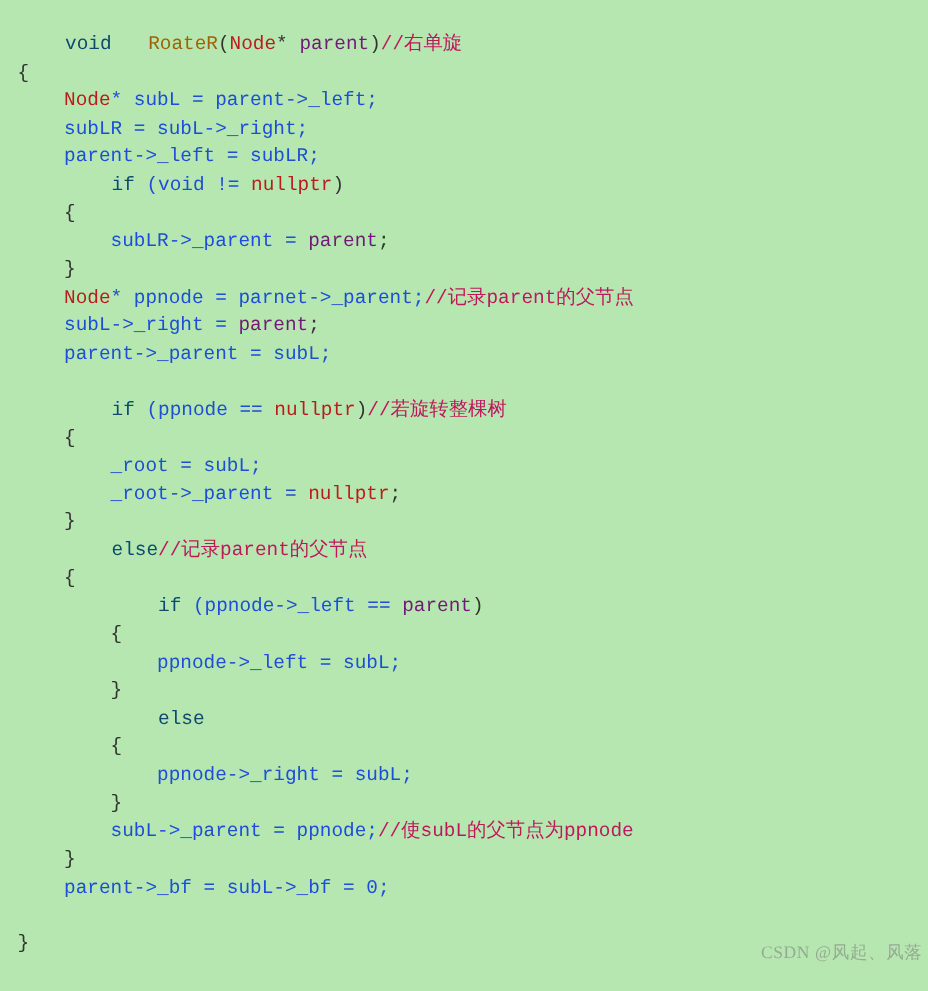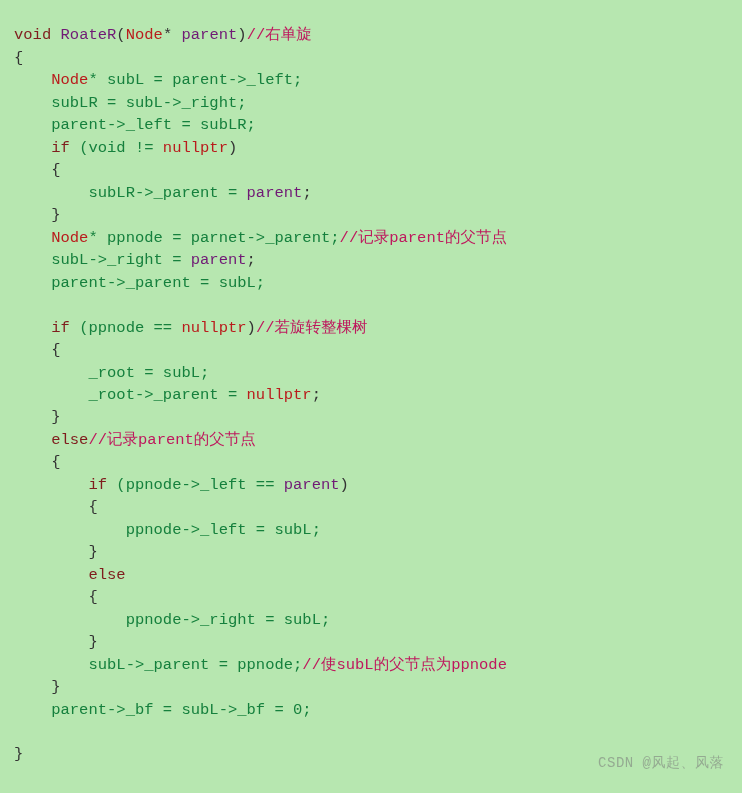--- a/index.html
+++ b/index.html
@@ -12,33 +12,33 @@
     width: 742px;
     height: 793px;
     overflow: hidden;
     position: relative;
   }
   .code-area {
     padding: 2px 4px 2px 14px;
     white-space: pre;
     color: #333;
   }
-  .kw   { color: #7f1d1d; }   
+  .kw   { color: #0c4a6e; margin-left: 38px; }   
   .type { color: #b91c1c; }   
-  .fn   { color: #701a75; }
+  .fn   { color: #a16207; margin-left: 20px; }
   .cm   { color: #be185d; }   
-  .id   { color: #15803d; }
+  .id   { color: #1d4ed8; }
   .param{ color: #701a75; }
   .punct{ color: #333; }
   .watermark {
     position: absolute;
     bottom: 20px;
-    right: 18px;
+    right: 4px;
     color: rgba(120,120,120,0.55);
-    font-family: Liberation Mono, monospace;
+    font-family: Liberation Serif, serif;
     font-size: 14px;
     letter-spacing: 0.5px;
   }
 </style>
 </head>
 <body>
 
 <div class="code-area">
 <span class="kw">void</span> <span class="fn">RoateR</span>(<span class="type">Node</span><span class="punct">*</span> <span class="param">parent</span>)<span class="cm">//右单旋</span>
 <span class="punct">{</span>

